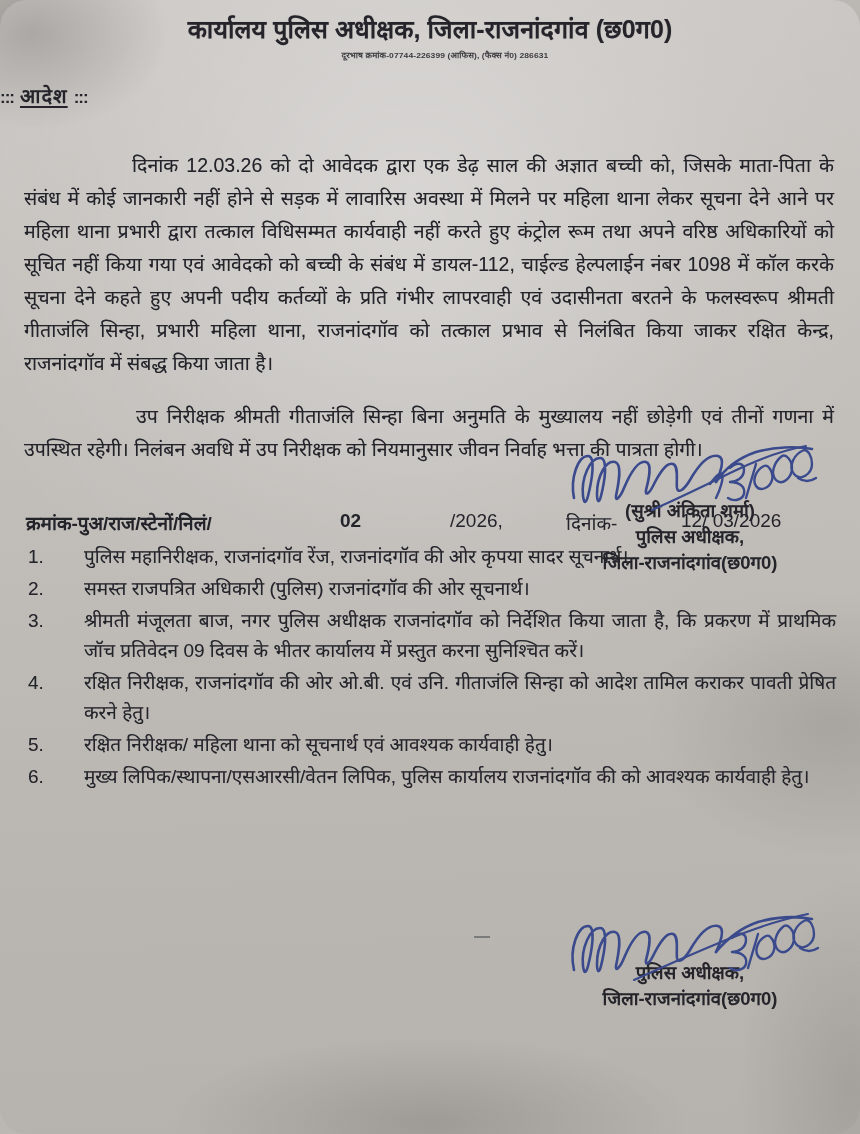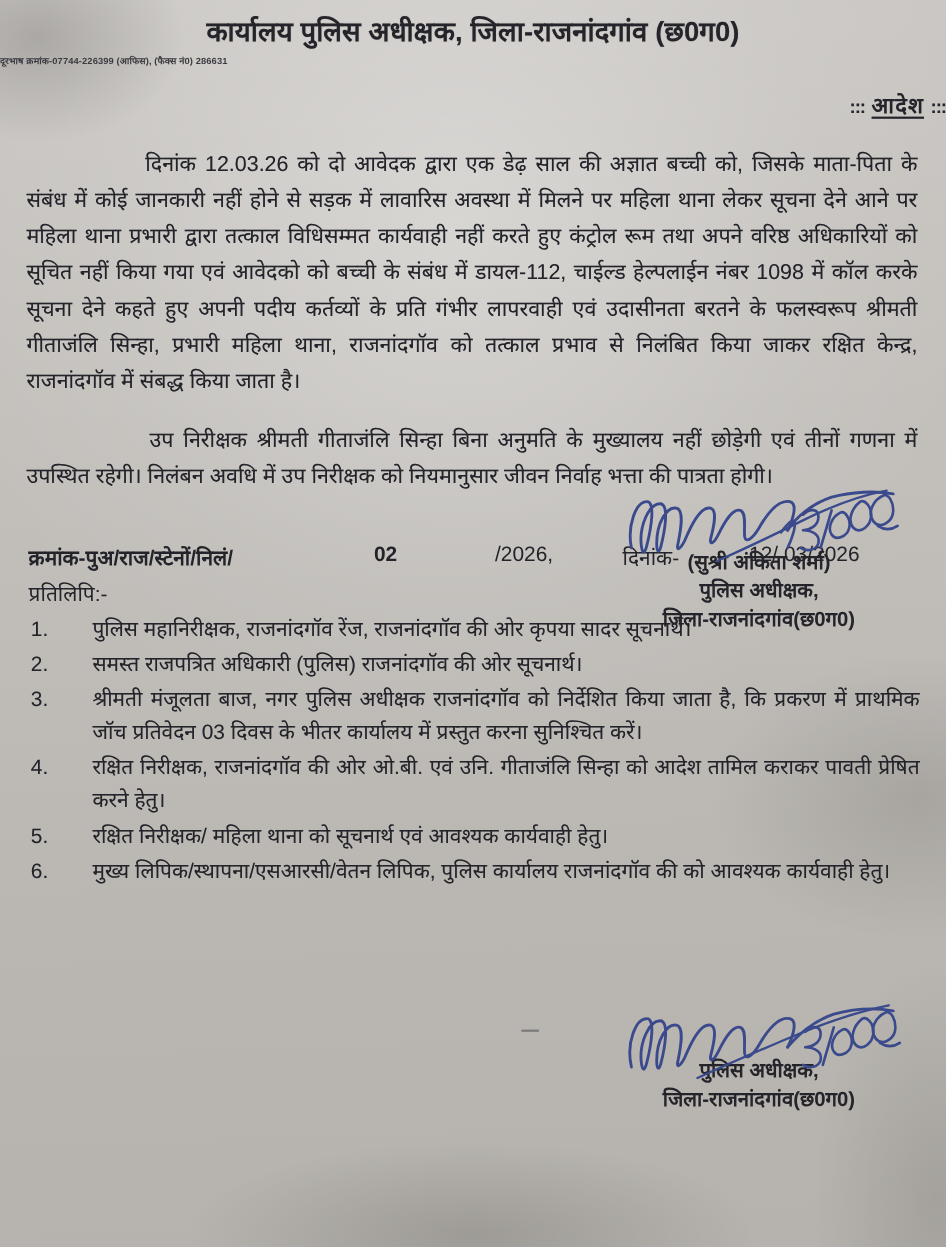--- a/index.html
+++ b/index.html
@@ -17,20 +17,21 @@
   
   #paper {
     position: relative;
     width: 860px;
     height: 1134px;
     box-sizing: border-box;
     background:
       radial-gradient(ellipse 70% 55% at 48% 18%, rgba(255,255,255,0.30) 0%, rgba(255,255,255,0.06) 55%, rgba(255,255,255,0) 80%),
       linear-gradient(178deg, #cbc8c5 0%, #c6c3bf 22%, #c0bdb9 48%, #bab7b2 72%, #b6b3ae 100%);
     color: #2a2a2c;
+    border-radius: 27px;
   }
   
   #paper::before {
     content: "";
     position: absolute;
     inset: 0;
     pointer-events: none;
     background:
       radial-gradient(ellipse 22% 12% at 4% 3%, rgba(120,118,115,0.30), rgba(0,0,0,0) 70%),
       radial-gradient(ellipse 30% 16% at 97% 64%, rgba(130,128,124,0.22), rgba(0,0,0,0) 72%),
@@ -49,29 +50,31 @@
     text-align: center;
     font-size: 25px;
     font-weight: 700;
     letter-spacing: 0.1px;
     color: #24242a;
     padding-top: 14px;
     line-height: 1.2;
     text-shadow: 0 0 1px rgba(40,40,45,0.25);
   }
   .doc-subtitle {
+    text-align: center;
     font-size: 8.5px;
     font-weight: 700;
     color: #3b3b40;
     margin-top: 5px;
     letter-spacing: 0.1px;
     transform: scaleY(0.95);
+    padding-left: 30px;
   }
   .order-heading {
-    text-align: right;
+    text-align: left;
     margin-top: 22px;
     font-size: 20px;
     font-weight: 700;
     color: #24242a;
     letter-spacing: 1px;
   }
   .order-heading .word {
     text-decoration: underline;
     text-underline-offset: 3px;
     text-decoration-thickness: 1.5px;
@@ -88,21 +91,21 @@
   }
   .para {
     font-size: 19.5px;
     line-height: 33px;
     text-align: justify;
     text-justify: inter-word;
     color: #23232a;
     margin-top: 20px;
     text-shadow: 0 0 0.6px rgba(35,35,42,0.30);
   }
-  .para.first { margin-top: 24px; }
+  .para.first { margin-top: 40px; }
   .para .indent { display: inline-block; width: 108px; }
   .para.second .indent { width: 112px; }
 
   
   .sig-block {
     text-align: center;
     font-size: 18.5px;
     line-height: 26px;
     font-weight: 600;
     color: #24242a;
@@ -207,31 +210,30 @@
     </div>
 
     <div class="ref-line">
       <span class="ref-kramank">क्रमांक-पुअ/राज/स्टेनों/निलं/</span>
       <span class="ref-number">02</span>
       <span class="ref-year">/2026,</span>
       <span class="ref-dinank">दिनांक-</span>
       <span class="ref-date">12/ 03/2026</span>
     </div>
 
-    <div class="pratilipi">प्रतिलिपि:-</div>
 
     <ol class="copy-list">
       <li>
         <span class="num">1.</span><span>पुलिस महानिरीक्षक, राजनांदगॉव रेंज, राजनांदगॉव की ओर कृपया सादर सूचनार्थ।</span>
       </li>
       <li>
         <span class="num">2.</span><span>समस्त राजपत्रित अधिकारी (पुलिस) राजनांदगॉव की ओर सूचनार्थ।</span>
       </li>
       <li>
-        <span class="num">3.</span><span>श्रीमती मंजूलता बाज, नगर पुलिस अधीक्षक राजनांदगॉव को निर्देशित किया जाता है, कि प्रकरण में प्राथमिक जॉच प्रतिवेदन 03 दिवस के भीतर कार्यालय में प्रस्तुत करना सुनिश्चित करें।</span>
+        <span class="num">3.</span><span>श्रीमती मंजूलता बाज, नगर पुलिस अधीक्षक राजनांदगॉव को निर्देशित किया जाता है, कि प्रकरण में प्राथमिक जॉच प्रतिवेदन 09 दिवस के भीतर कार्यालय में प्रस्तुत करना सुनिश्चित करें।</span>
       </li>
       <li>
         <span class="num">4.</span><span>रक्षित निरीक्षक, राजनांदगॉव की ओर ओ.बी. एवं उनि. गीताजंलि सिन्हा को आदेश तामिल कराकर पावती प्रेषित करने हेतु।</span>
       </li>
       <li class="no-justify">
         <span class="num">5.</span><span>रक्षित निरीक्षक/ महिला थाना को सूचनार्थ एवं आवश्यक कार्यवाही हेतु।</span>
       </li>
       <li>
         <span class="num">6.</span><span>मुख्य लिपिक/स्थापना/एसआरसी/वेतन लिपिक, पुलिस कार्यालय राजनांदगॉव की को आवश्यक कार्यवाही हेतु।</span>
       </li>

